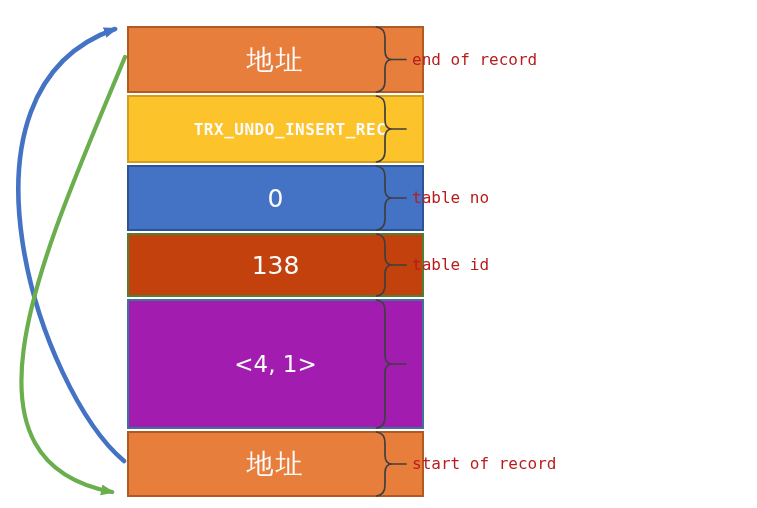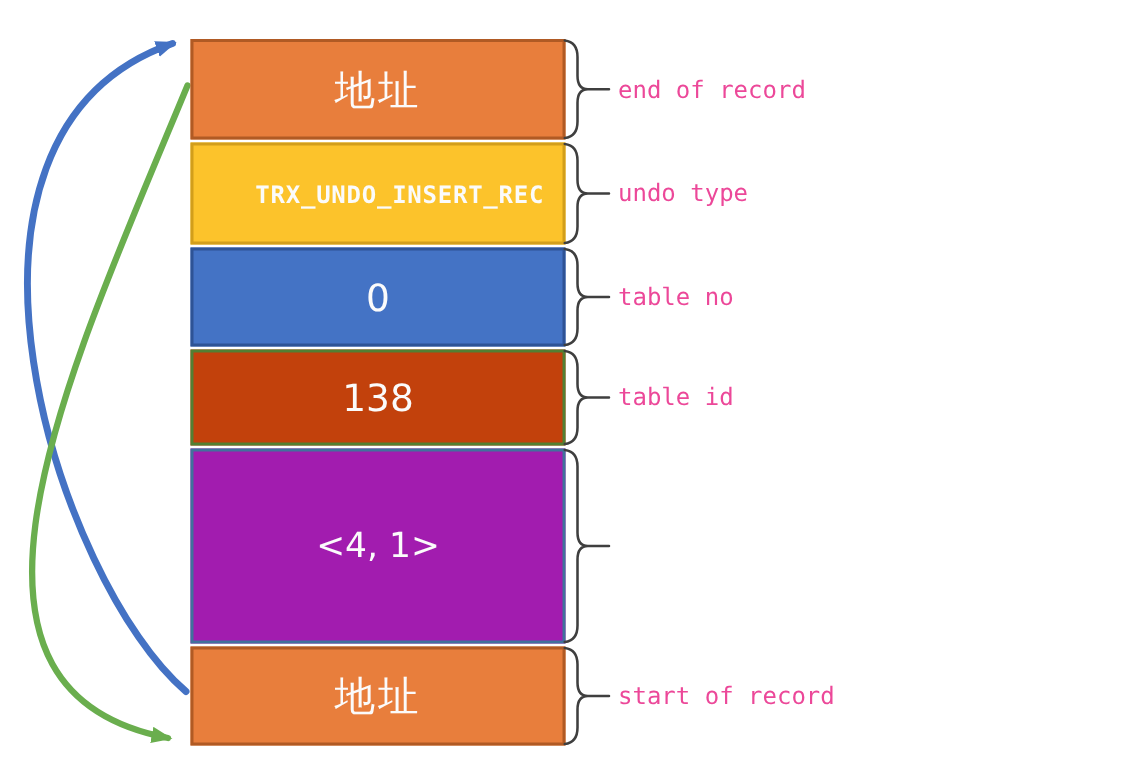--- a/index.html
+++ b/index.html
@@ -5,42 +5,42 @@
   html,body{margin:0;padding:0;background:#fff;}
   .canvas{
     position:relative;
     width:757px;height:508px;
     background:#ffffff;
     font-family:"DejaVu Sans Mono","Liberation Mono",monospace;
     overflow:hidden;
   }
   
   .box{
-    position:absolute;left:127px;width:250px;
+    position:absolute;left:127px;width:297px;
     box-sizing:border-box;border:2px solid #000;
     display:flex;align-items:center;justify-content:center;
   }
   .box-text{color:#fbfbfb;text-align:center;font-family:"DejaVu Sans","Liberation Sans",sans-serif;}
   .r1{top:26px;height:67px;}
   .r2{top:95px;height:68px;}
   .r3{top:165px;height:66px;}
   .r4{top:233px;height:64px;}
   .r5{top:299px;height:130px;}
   .r6{top:431px;height:66px;}
   .t-addr{font-size:27px;letter-spacing:2px;}
   .t-trx{font-size:16px;font-weight:bold;letter-spacing:0.5px;font-family:"DejaVu Sans Mono","Liberation Mono",monospace;}
   .t-num{font-size:25px;}
   .t-pair{font-size:23px;}
   
   .brace{position:absolute;left:375px;width:36px;}
   .brace path{fill:none;stroke-width:1.7;stroke-linecap:round;stroke-linejoin:round;}
   
   .lbl{
     position:absolute;left:412px;height:26px;line-height:26px;
-    font-size:16px;color:#ec4899;white-space:nowrap;
+    font-size:16px;color:#b91c1c;white-space:nowrap;
     font-family:"DejaVu Sans Mono","Liberation Mono",monospace;
   }
   .lbl-cjk{font-size:17px;}
   .l1{top:47px;} .l2{top:116px;} .l3{top:185px;} .l4{top:252px;text-align:center;} .l5{top:351px;} .l6{top:451px;}
   
   .arrows{position:absolute;left:0;top:0;width:757px;height:508px;pointer-events:none;}
 </style>
 </head>
 <body>
 
@@ -91,18 +91,17 @@
     <path d="M1.5,1 Q10,2 10,12 L10,23 Q10,32 17,32 L31,32 M17,32 Q10,32 10,41 L10,52 Q10,62 1.5,63" style="stroke: rgb(63, 63, 63);"></path>
   </svg>
   <svg class="brace r5" width="36" height="130" viewBox="0 0 36 130">
     <path d="M1.5,1 Q10,2 10,12 L10,56 Q10,65 17,65 L31,65 M17,65 Q10,65 10,74 L10,118 Q10,128 1.5,129" style="stroke: rgb(63, 63, 63);"></path>
   </svg>
   <svg class="brace r6" width="36" height="66" viewBox="0 0 36 66">
     <path d="M1.5,1 Q10,2 10,12 L10,24 Q10,33 17,33 L31,33 M17,33 Q10,33 10,42 L10,54 Q10,64 1.5,65" style="stroke: rgb(63, 63, 63);"></path>
   </svg>
 
   <div class="lbl l1">end of record</div>
-  <div class="lbl l2">undo type</div>
   <div class="lbl l3">table no</div>
   <div class="lbl l4">table id</div>
   <div class="lbl l6">start of record</div>
 
 </div>
 
 </body></html>

